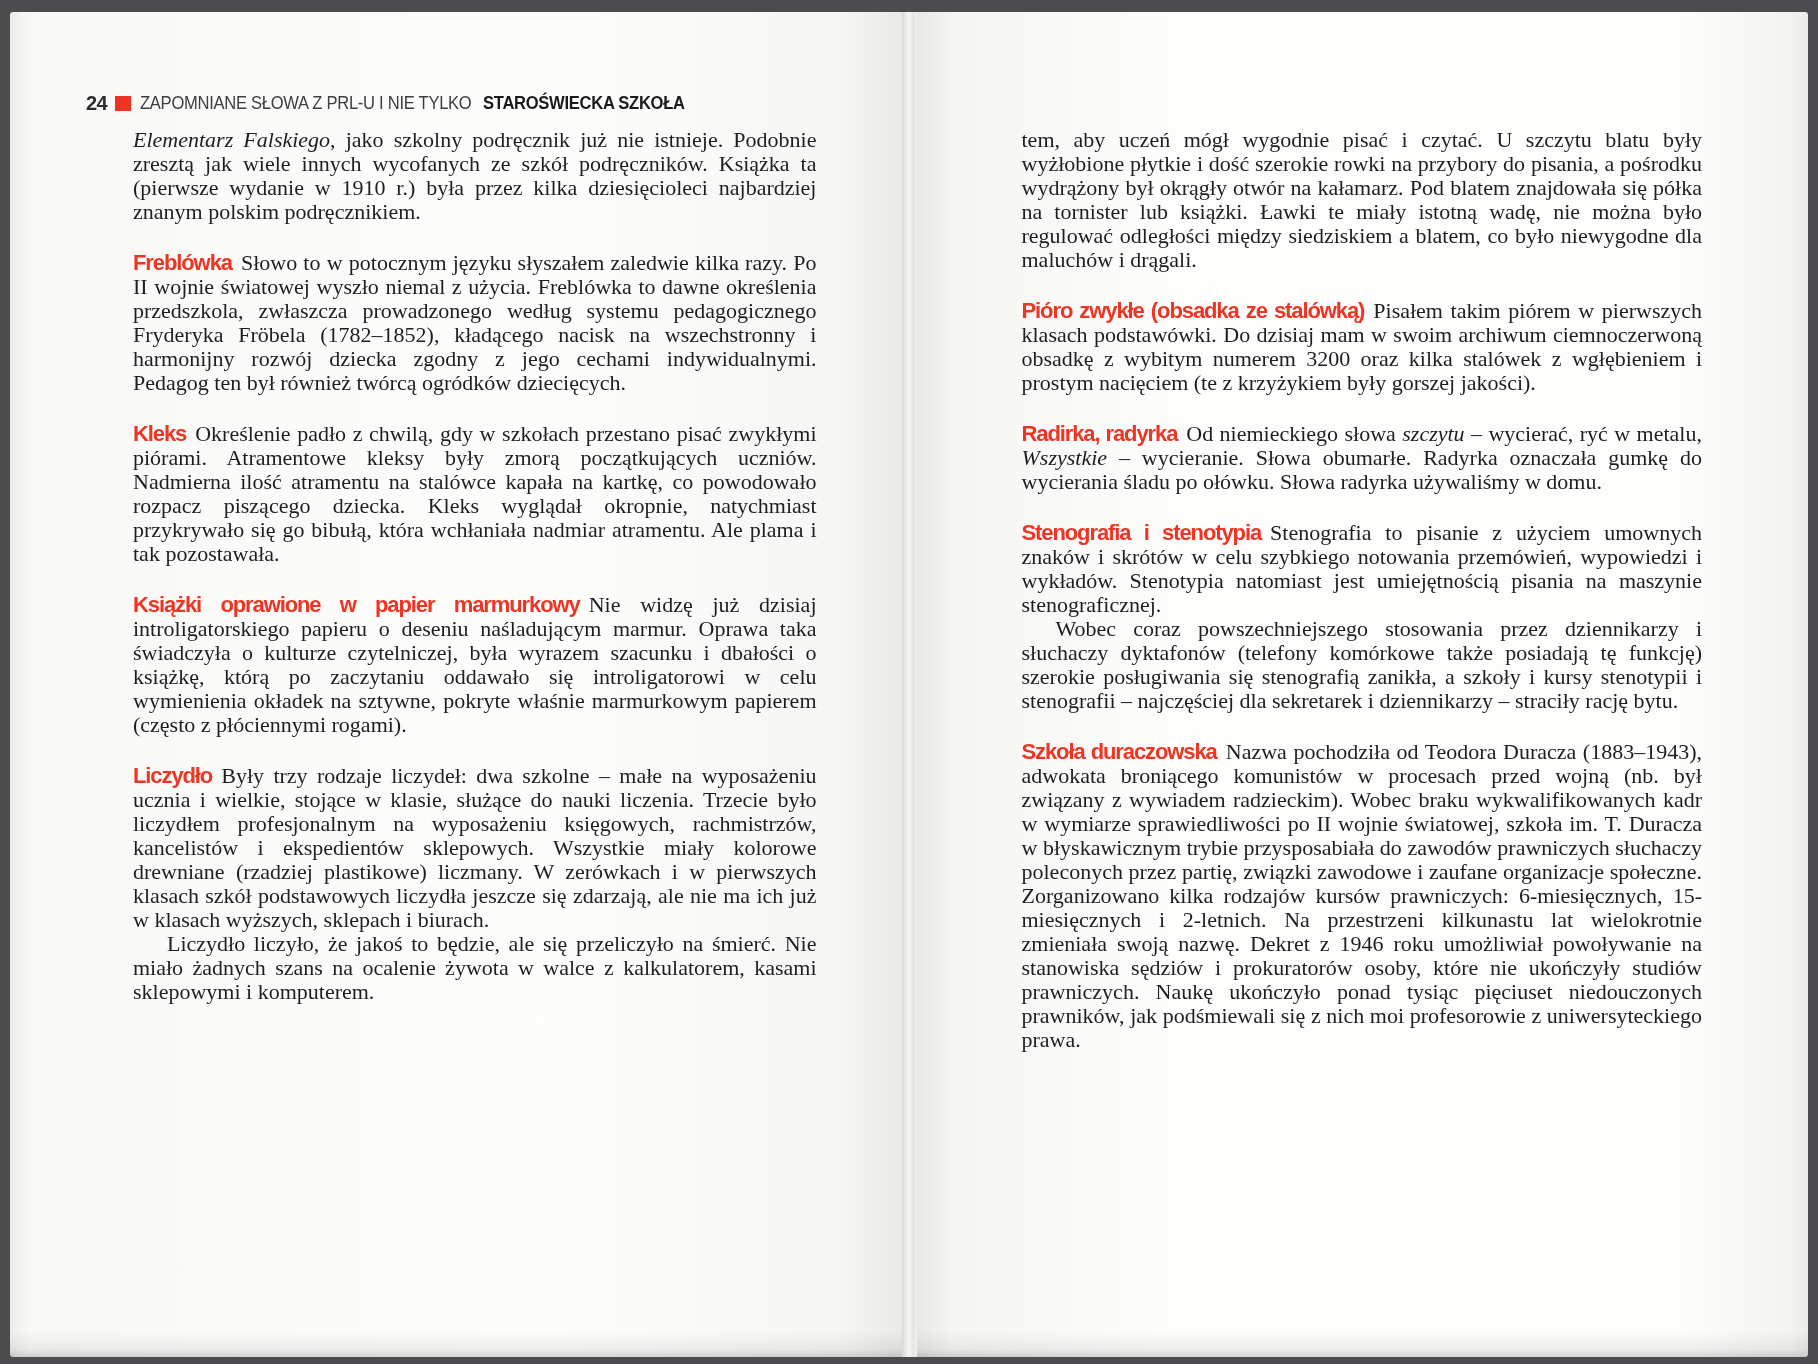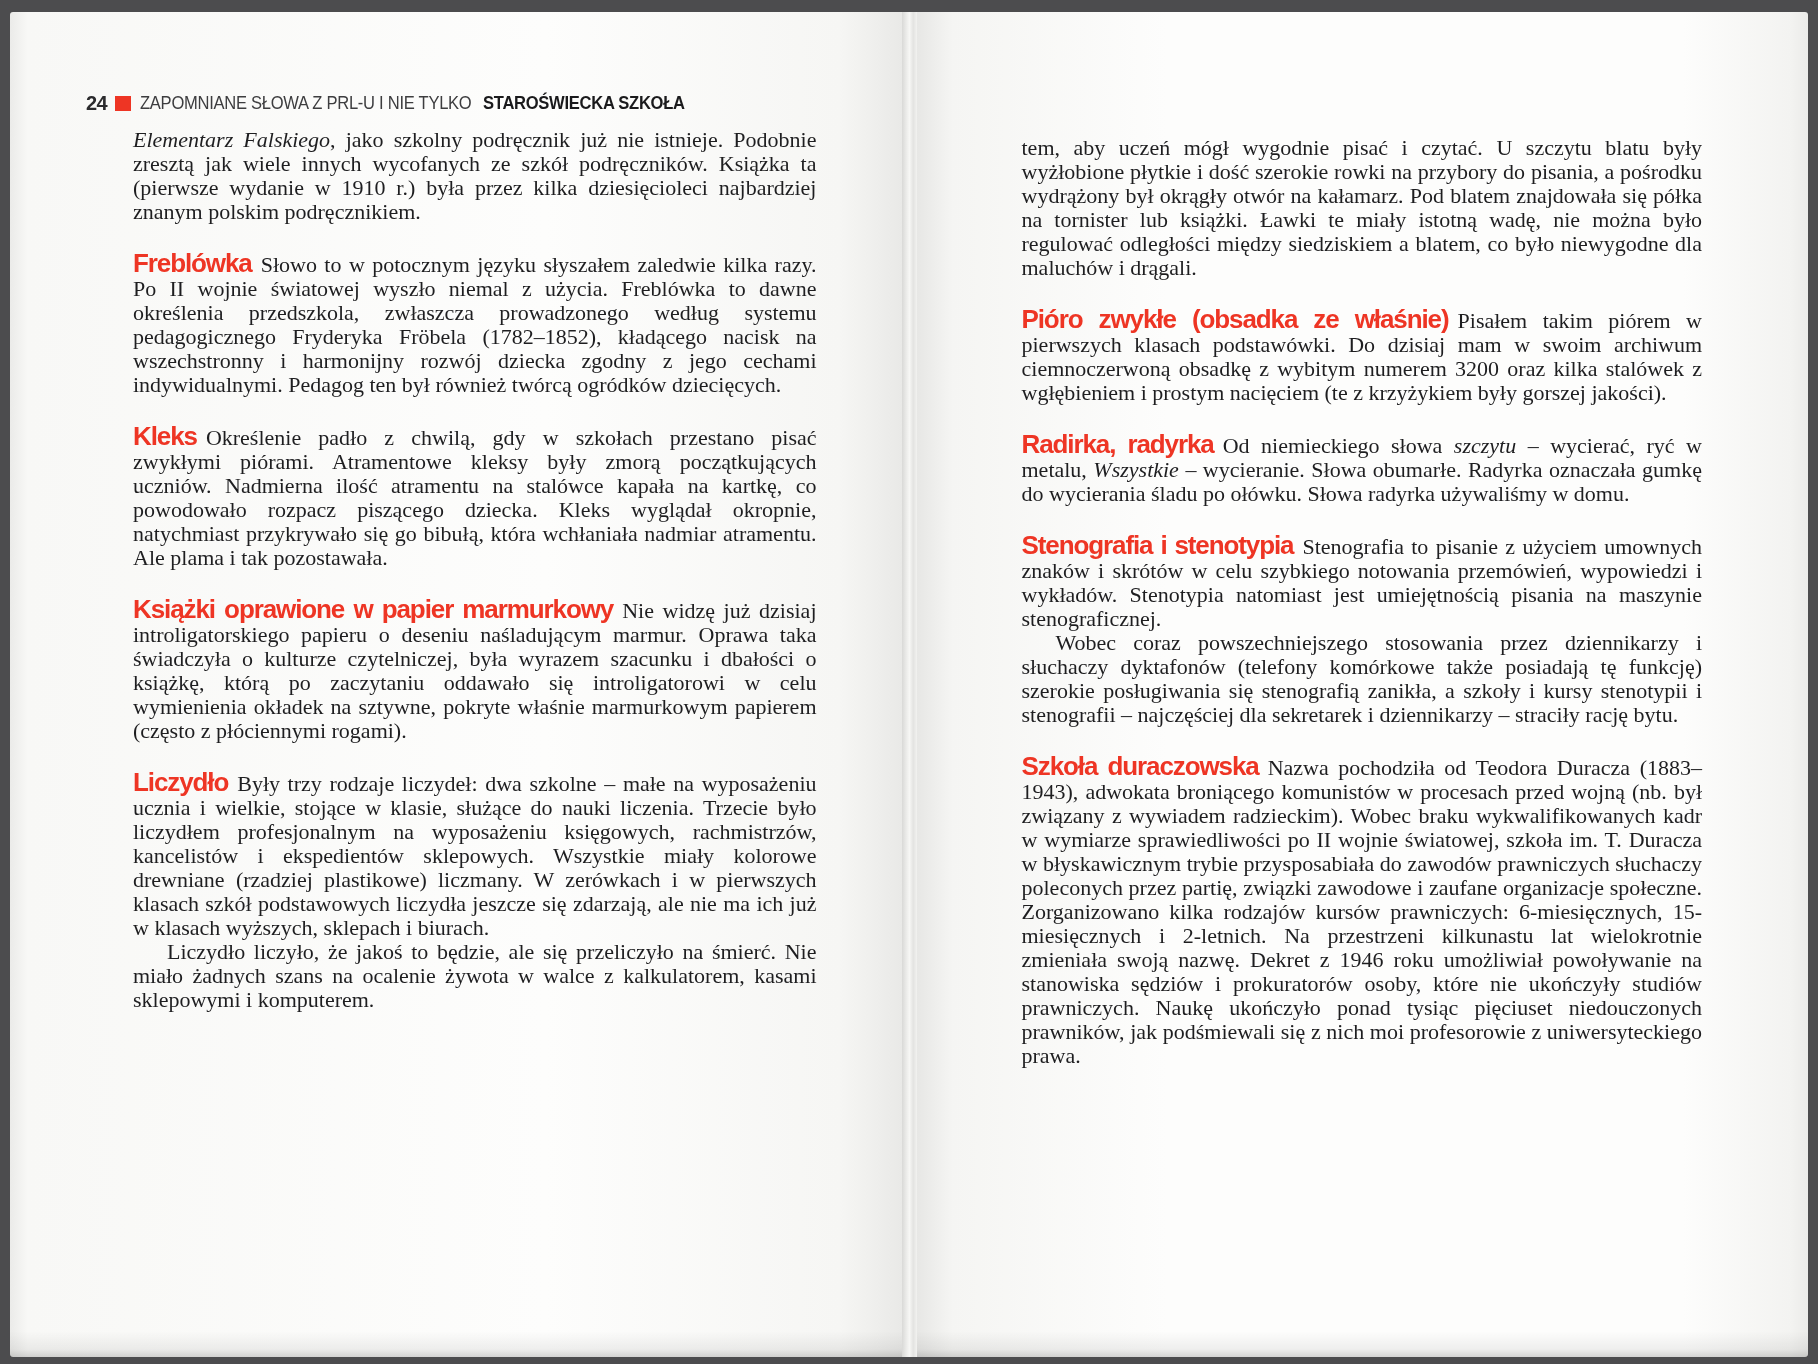--- a/index.html
+++ b/index.html
@@ -58,29 +58,29 @@
     margin-left:-18px;
   }
   
   .column{
     position:absolute;top:116px;
     font-size:22px;line-height:24px;color:#1e1e20;
     text-align:justify;
     hyphens:auto;
   }
   .column-left{left:123px;right:85px;}
-  .column-right{left:105px;right:106px;margin-top:8px;}
+  .column-right{left:105px;right:106px;}
   .block{margin:0 0 27px 0;}
   .block:last-child{margin-bottom:0;}
   .para{margin:0;}
   .para + .para{text-indent:34px;}
   .term{
     font-family:"Liberation Sans", sans-serif;
     font-weight:700;
-    font-size:26px;
+    font-size:22px;
     color:#ee3524;
     letter-spacing:-1.1px;
     padding-right:9px;
   }
   i{font-style:italic;}
 </style>
 </head>
 <body>
 
 <div class="book">
@@ -114,21 +114,21 @@
   </div>
 
   <div class="spine"></div>
 
   <div class="page page-right">
     <div class="column column-right">
         <div class="block">
           <p class="para"><span>tem, aby uczeń mógł wygodnie pisać i czytać. U szczytu blatu były wyżłobione płytkie i dość szerokie rowki na przybory do pisania, a pośrodku wydrążony był okrągły otwór na kałamarz. Pod blatem znajdowała się półka na tornister lub książki. Ławki te miały istotną wadę, nie można było regulować odległości między siedziskiem a blatem, co było niewygodne dla maluchów i drągali.</span></p>
         </div>
         <div class="block">
-          <p class="para"><span class="term">Pióro zwykłe (obsadka ze właśnie)</span><span>Pisałem takim piórem w pierwszych klasach podstawówki. Do dzisiaj mam w swoim archiwum ciemnoczerwoną obsadkę z wybitym numerem 3200 oraz kilka stalówek z wgłębieniem i prostym nacięciem (te z krzyżykiem były gorszej jakości).</span></p>
+          <p class="para"><span class="term">Pióro zwykłe (obsadka ze stalówką)</span><span>Pisałem takim piórem w pierwszych klasach podstawówki. Do dzisiaj mam w swoim archiwum ciemnoczerwoną obsadkę z wybitym numerem 3200 oraz kilka stalówek z wgłębieniem i prostym nacięciem (te z krzyżykiem były gorszej jakości).</span></p>
         </div>
         <div class="block">
           <p class="para"><span class="term">Radirka, radyrka</span><span>Od niemieckiego słowa </span><i>szczytu</i><span> – wycierać, ryć w metalu, </span><i>Wszystkie</i><span> – wycieranie. Słowa obumarłe. Radyrka oznaczała gumkę do wycierania śladu po ołówku. Słowa radyrka używaliśmy w domu.</span></p>
         </div>
         <div class="block">
           <p class="para"><span class="term">Stenografia i stenotypia</span><span>Stenografia to pisanie z użyciem umownych znaków i skrótów w celu szybkiego notowania przemówień, wypowiedzi i wykładów. Stenotypia natomiast jest umiejętnością pisania na maszynie stenograficznej.</span></p>
           <p class="para"><span>Wobec coraz powszechniejszego stosowania przez dziennikarzy i słuchaczy dyktafonów (telefony komórkowe także posiadają tę funkcję) szerokie posługiwania się stenografią zanikła, a szkoły i kursy stenotypii i stenografii – najczęściej dla sekretarek i dziennikarzy – straciły rację bytu.</span></p>
         </div>
         <div class="block">
           <p class="para"><span class="term">Szkoła duraczowska</span><span>Nazwa pochodziła od Teodora Duracza (1883–1943), adwokata broniącego komunistów w procesach przed wojną (nb. był związany z wywiadem radzieckim). Wobec braku wykwalifikowanych kadr w wymiarze sprawiedliwości po II wojnie światowej, szkoła im. T. Duracza w błyskawicznym trybie przysposabiała do zawodów prawniczych słuchaczy poleconych przez partię, związki zawodowe i zaufane organizacje społeczne. Zorganizowano kilka rodzajów kursów prawniczych: 6-miesięcznych, 15-miesięcznych i 2-letnich. Na przestrzeni kilkunastu lat wielokrotnie zmieniała swoją nazwę. Dekret z 1946 roku umożliwiał powoływanie na stanowiska sędziów i prokuratorów osoby, które nie ukończyły studiów prawniczych. Naukę ukończyło ponad tysiąc pięciuset niedouczonych prawników, jak podśmiewali się z nich moi profesorowie z uniwersyteckiego prawa.</span></p>

